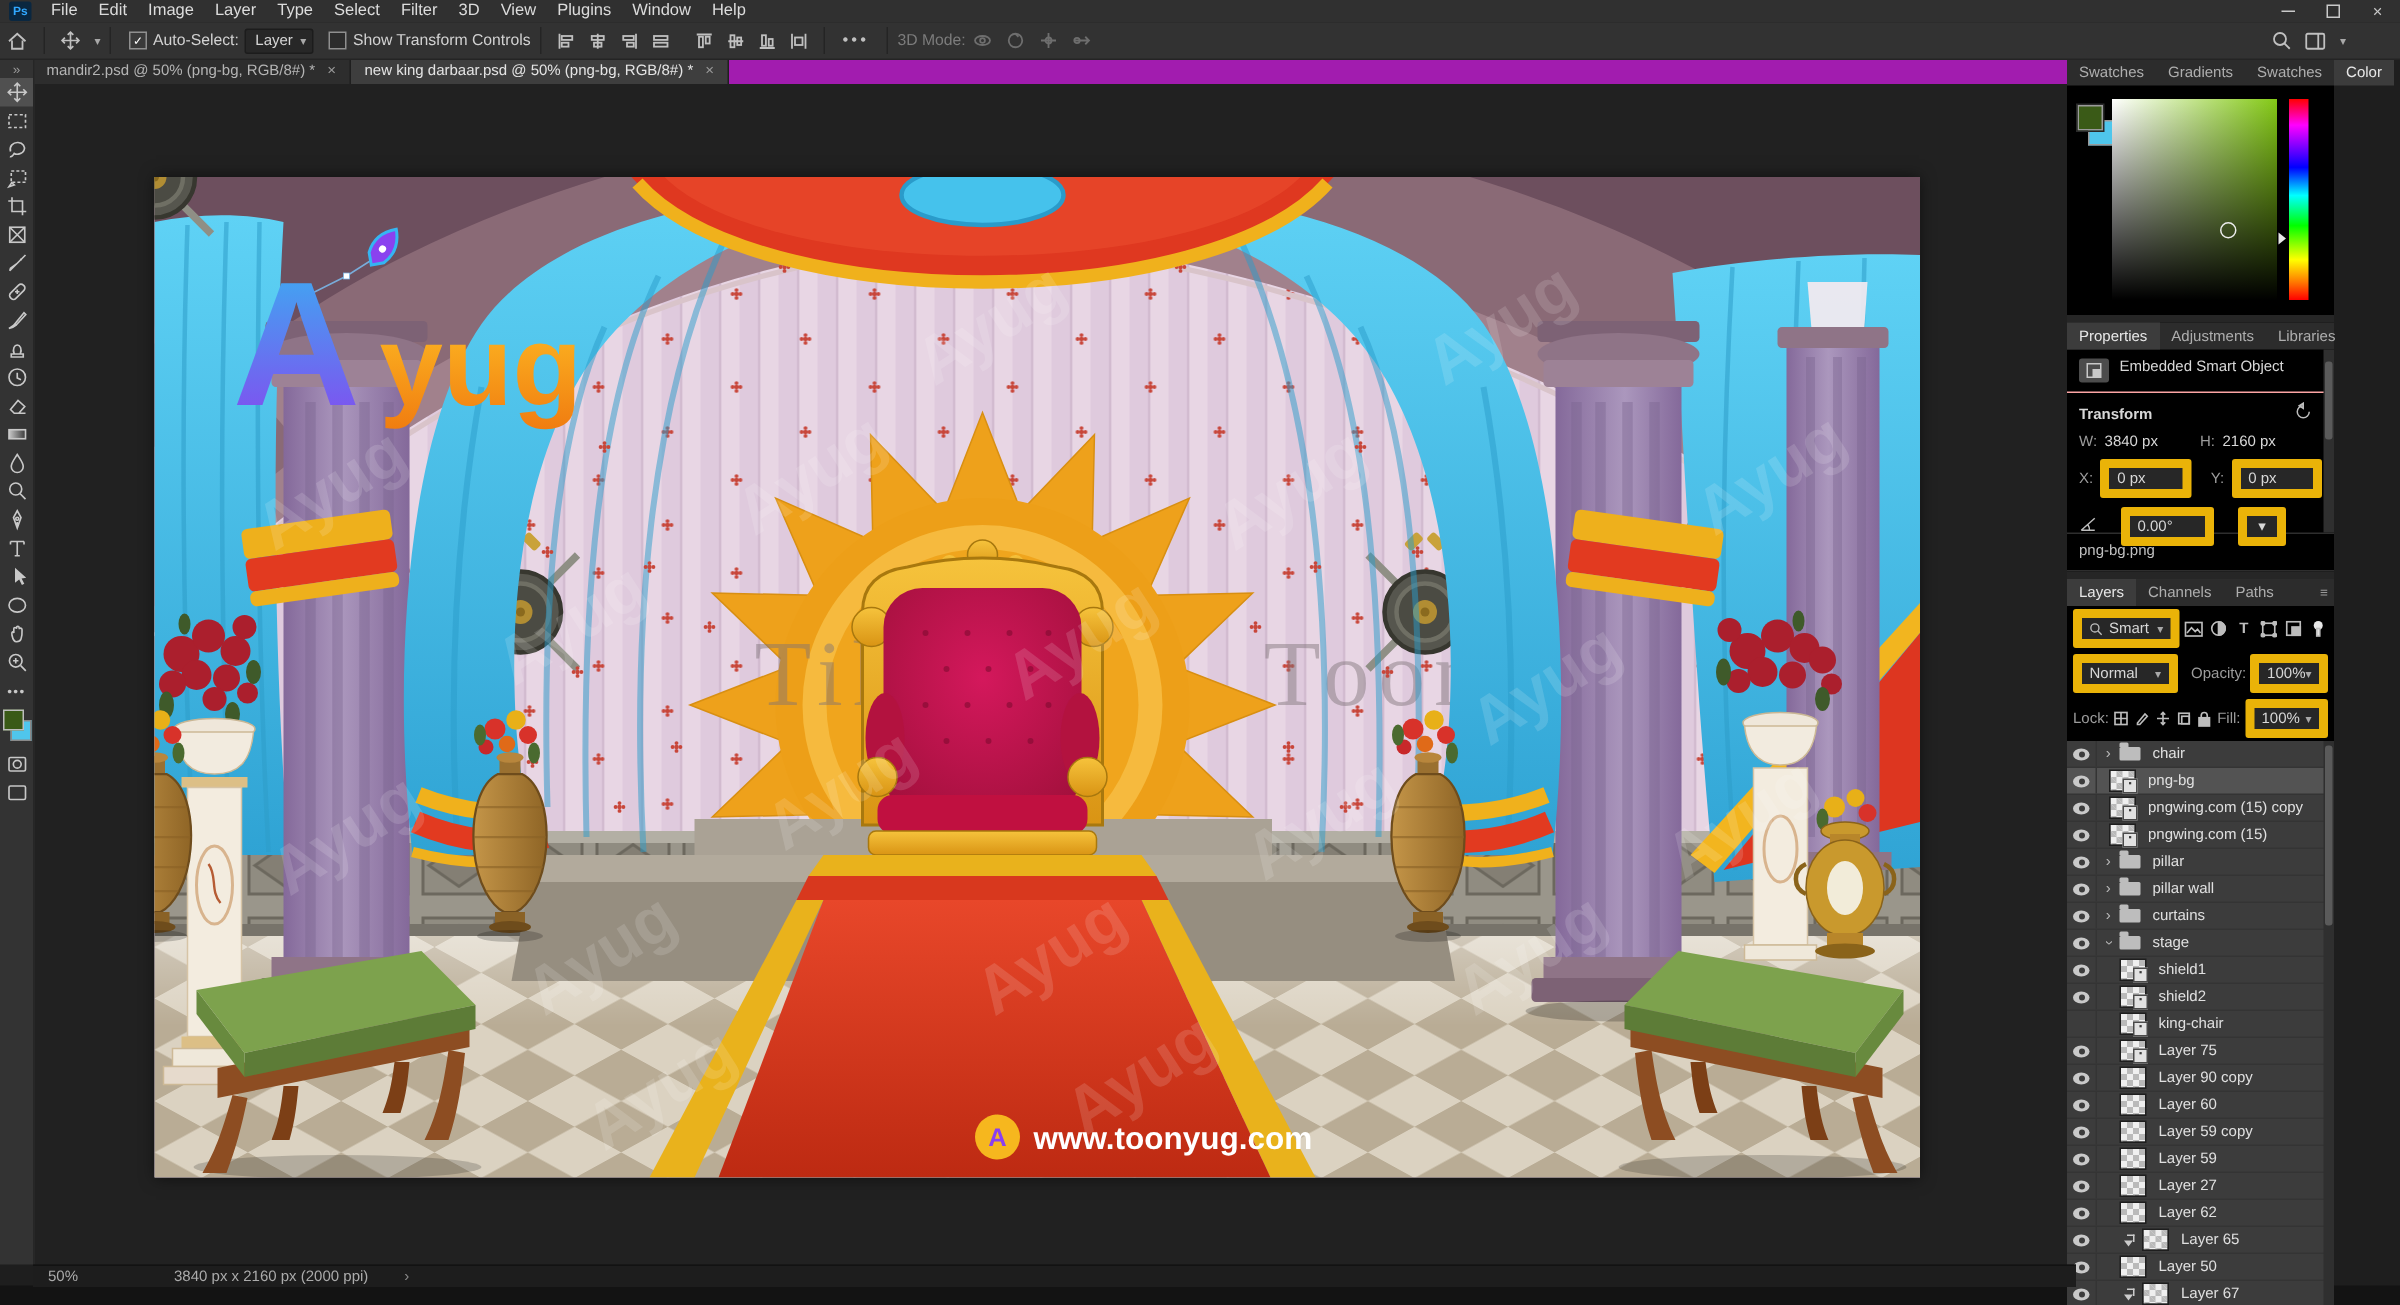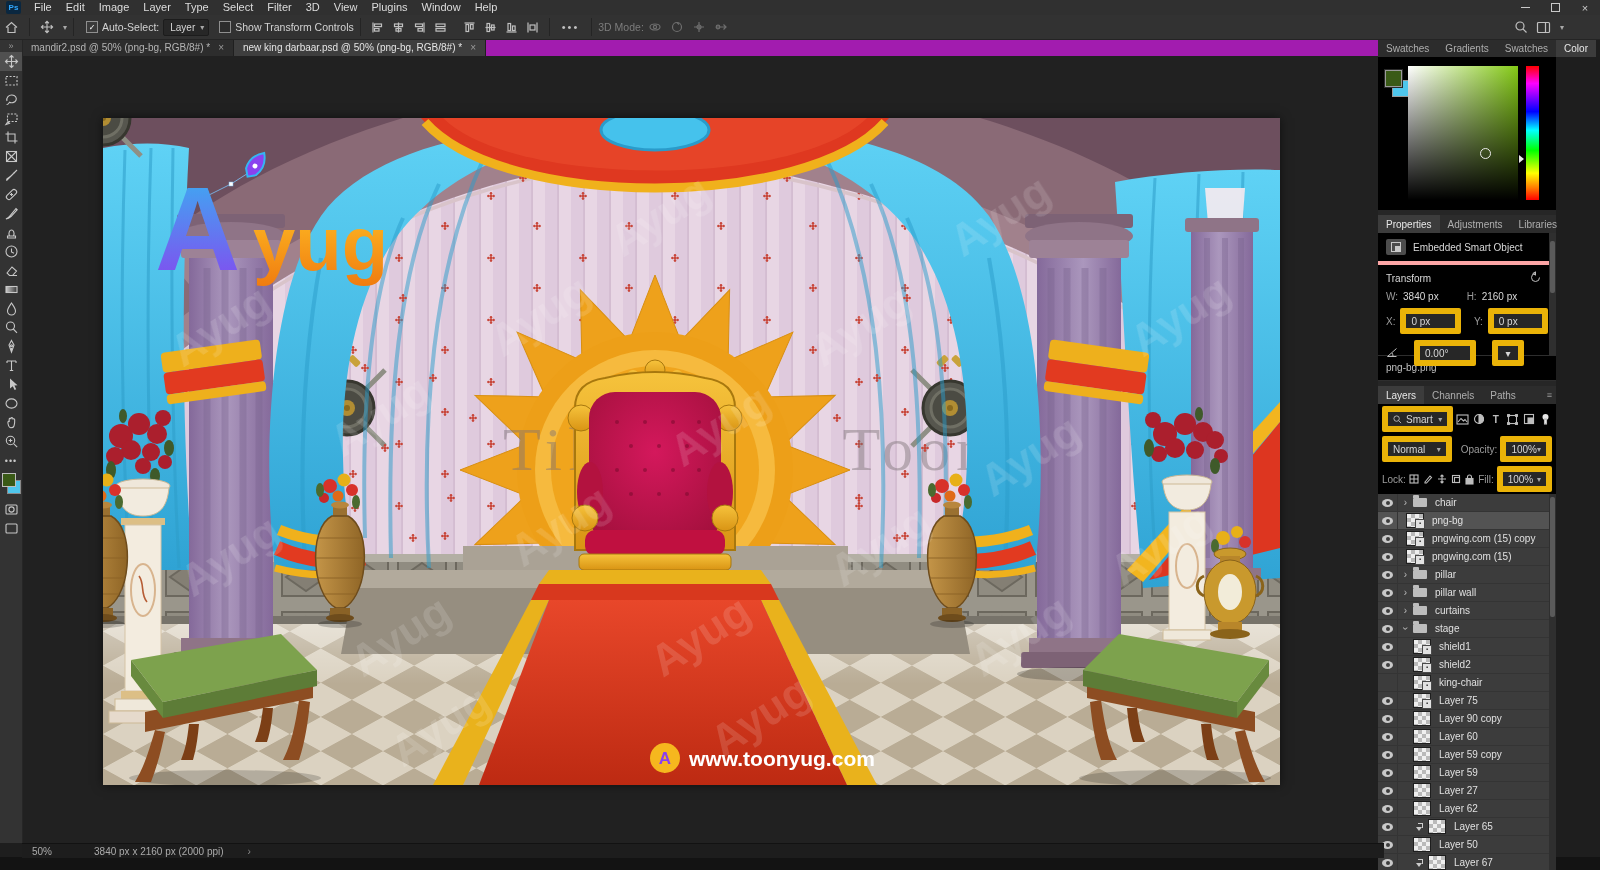--- a/index.html
+++ b/index.html
@@ -92,21 +92,21 @@
   .lr.base .nm{}
   #lbottom{height:15px;background:#333;border-top:1px solid #2a2a2a;display:flex;align-items:center;
            justify-content:flex-end;gap:9px;padding:0 8px}
   
   .vscroll{position:absolute;right:0;top:0;width:7px;background:#2f2f2f}
   .vthumb{position:absolute;left:1px;width:5px;background:#5a5a5a;border-radius:2px}
   
   #statusbar{left:22px;top:843px;width:1362px;height:14px;background:#1d1d1d;border-top:1px solid #121212;
              display:flex;align-items:center;z-index:28}
   #statusbar .z{margin-left:10px;color:#ababab;font-size:10px}
-  #statusbar .d{margin-left:42px;color:#ababab;font-size:10px}
+  #statusbar .d{margin-left:64px;color:#ababab;font-size:10px}
   #statusbar .a{margin-left:24px;color:#8a8a8a;font-size:10px}
   #bottomstrip{left:0;top:857px;width:1600px;height:13px;background:#131313;z-index:27}
   
   #svsquare{position:absolute;left:30px;top:9px;width:110px;height:134px;
             background:linear-gradient(to bottom,rgba(0,0,0,0) 0%,#000 100%),
                        linear-gradient(to right,#ffffff 0%,#84c916 100%)}
   #svcursor{position:absolute;width:9px;height:9px;border:1.5px solid #ececec;border-radius:50%}
   #huebar{position:absolute;left:148px;top:9px;width:13px;height:134px;
           background:linear-gradient(to bottom,#ff0000 0%,#ff00ff 13%,#0000ff 34%,#00ffff 48%,#00ff00 63%,#ffff00 80%,#ff7a00 91%,#ff0000 100%)}
   .huemark{position:absolute;left:141px;width:0;height:0;border-top:4px solid transparent;border-bottom:4px solid transparent;border-left:5px solid #e8e8e8}
@@ -850,31 +850,31 @@
     </div>
     <div class="divider"></div>
 
     <div class="ptabs">
       <span class="ptab active">Properties</span>
       <span class="ptab">Adjustments</span>
       <span class="ptab">Libraries</span>
 
     </div>
     <div style="position:relative;height:122px;border-bottom:1px solid #2e2e2e">
-      <div style="display:flex;align-items:center;gap:7px;padding:6px 8px;border-bottom:4px solid #fca5a5">
+      <div style="display:flex;align-items:flex-start;gap:7px;padding:6px 8px;border-bottom:1px solid #fca5a5">
         <span style="width:20px;height:16px;background:#4c4c4c;border-radius:2px;display:flex;align-items:center;justify-content:center">
           <svg width="12" height="12" viewBox="0 0 12 12">
               <rect x="1.5" y="1.5" width="9" height="9" fill="none" stroke="#c9c9c9"></rect>
               <rect x="5" y="5" width="5.5" height="5.5" fill="#c9c9c9"></rect>
             </svg>
           </span>
         <span class="pvalue">Embedded Smart Object</span>
       </div>
       <div style="display:flex;align-items:center;padding:6px 8px 2px">
-        <span class="pvalue" style="font-weight:normal">Transform</span>
+        <span class="pvalue" style="font-weight:bold">Transform</span>
         <span style="margin-left:auto;margin-right:6px">
           <svg width="13" height="13" viewBox="0 0 13 13">
               <path d="M10.5,6.5 A4,4 0 1 1 6.5,2.5 M6.5,0.8 L6.5,4.2 L3.8,2.5 Z" fill="none" stroke="#bdbdbd"></path>
             </svg></span>
       </div>
       <div style="display:flex;align-items:center;padding:3px 8px;gap:5px">
         <span class="plabel">W:</span>
         <span class="pvalue">3840 px</span>
         <span style="width:18px"></span>
         <span class="plabel">H:</span>

